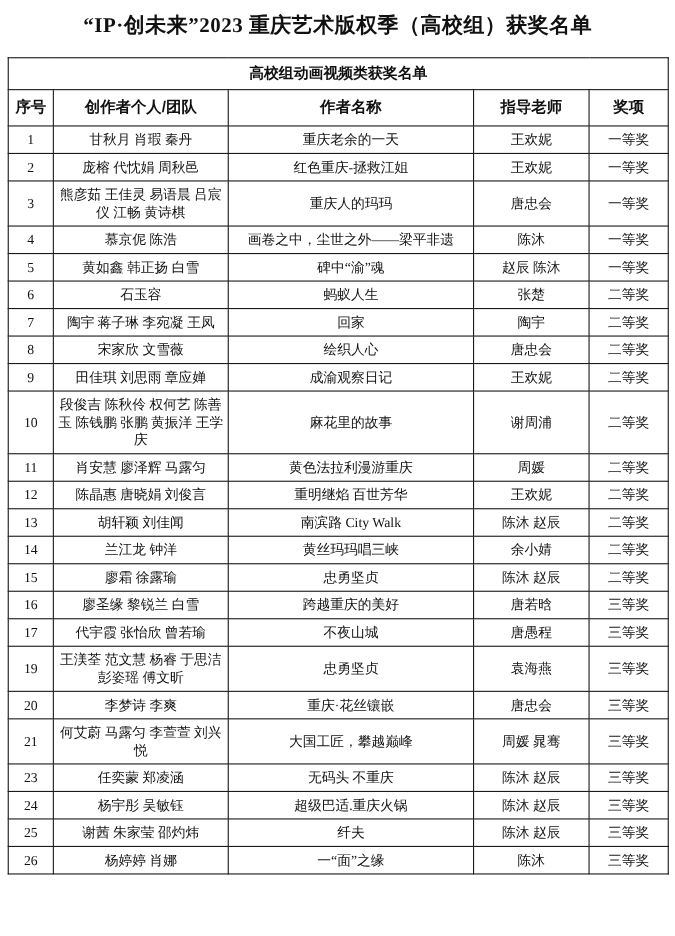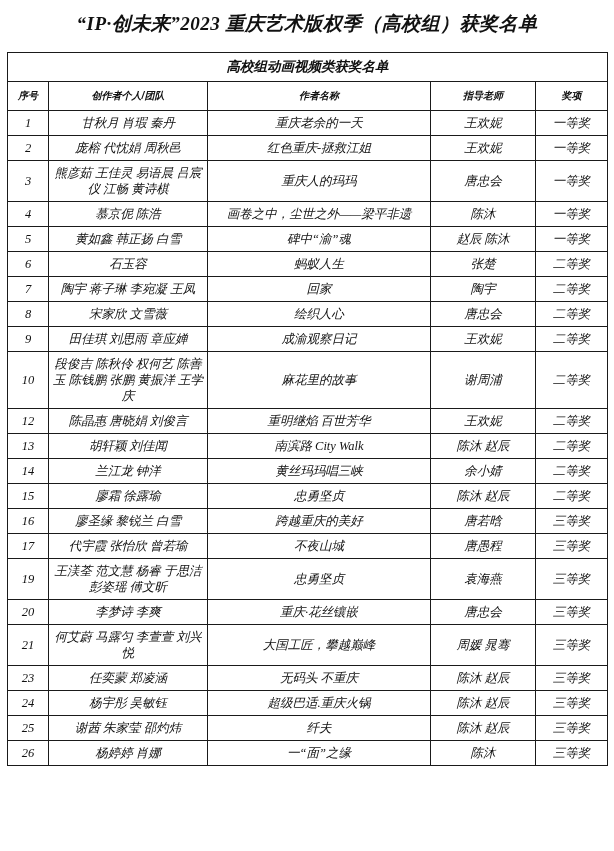--- a/index.html
+++ b/index.html
@@ -10,21 +10,20 @@
     height: 851px;
     overflow: hidden;
     color: #111111;
     font-family: "Liberation Serif", "DejaVu Serif", serif;
   }
   .page {
     width: 614px;
     height: 851px;
     box-sizing: border-box;
     background: #ffffff;
-    font-style: italic;
   }
   .page-title {
     text-align: center;
     font-weight: bold;
     font-size: 19px;
     line-height: 24px;
     padding-top: 12px;
     letter-spacing: 0.5px;
     font-family: "Liberation Serif", "DejaVu Serif", serif;
   }
@@ -43,21 +42,21 @@
   }
   .caption-cell {
     font-family: "Liberation Sans", "DejaVu Sans", sans-serif;
     font-weight: bold;
     font-size: 13.5px;
     padding: 5px 0;
   }
   tr.col-header th {
     font-family: "Liberation Sans", "DejaVu Sans", sans-serif;
     font-weight: bold;
-    font-size: 10px;
+    font-size: 14px;
     padding: 7px 2px;
   }
   table.awards td {
     font-size: 12.5px;
     line-height: 16px;
     padding: 4px 4px;
   }
   td.team-cell    { padding: 4px 8px; }
   td.work-cell    { padding: 4px 26px; }
   td.advisor-cell { padding: 4px 4px; }
@@ -159,20 +158,27 @@
     <td class="award-cell">二等奖</td>
   </tr>
         <tr>
     <td class="no-cell">10</td>
     <td class="team-cell">段俊吉 陈秋伶 权何艺 陈善玉 陈钱鹏 张鹏 黄振洋 王学庆</td>
     <td class="work-cell">麻花里的故事</td>
     <td class="advisor-cell">谢周浦</td>
     <td class="award-cell">二等奖</td>
   </tr>
         <tr>
+    <td class="no-cell">11</td>
+    <td class="team-cell">肖安慧 廖泽辉 马露匀</td>
+    <td class="work-cell">黄色法拉利漫游重庆</td>
+    <td class="advisor-cell">周媛</td>
+    <td class="award-cell">二等奖</td>
+  </tr>
+        <tr>
     <td class="no-cell">12</td>
     <td class="team-cell">陈晶惠 唐晓娟 刘俊言</td>
     <td class="work-cell">重明继焰 百世芳华</td>
     <td class="advisor-cell">王欢妮</td>
     <td class="award-cell">二等奖</td>
   </tr>
         <tr>
     <td class="no-cell">13</td>
     <td class="team-cell">胡轩颖 刘佳闻</td>
     <td class="work-cell">南滨路 City Walk</td>

